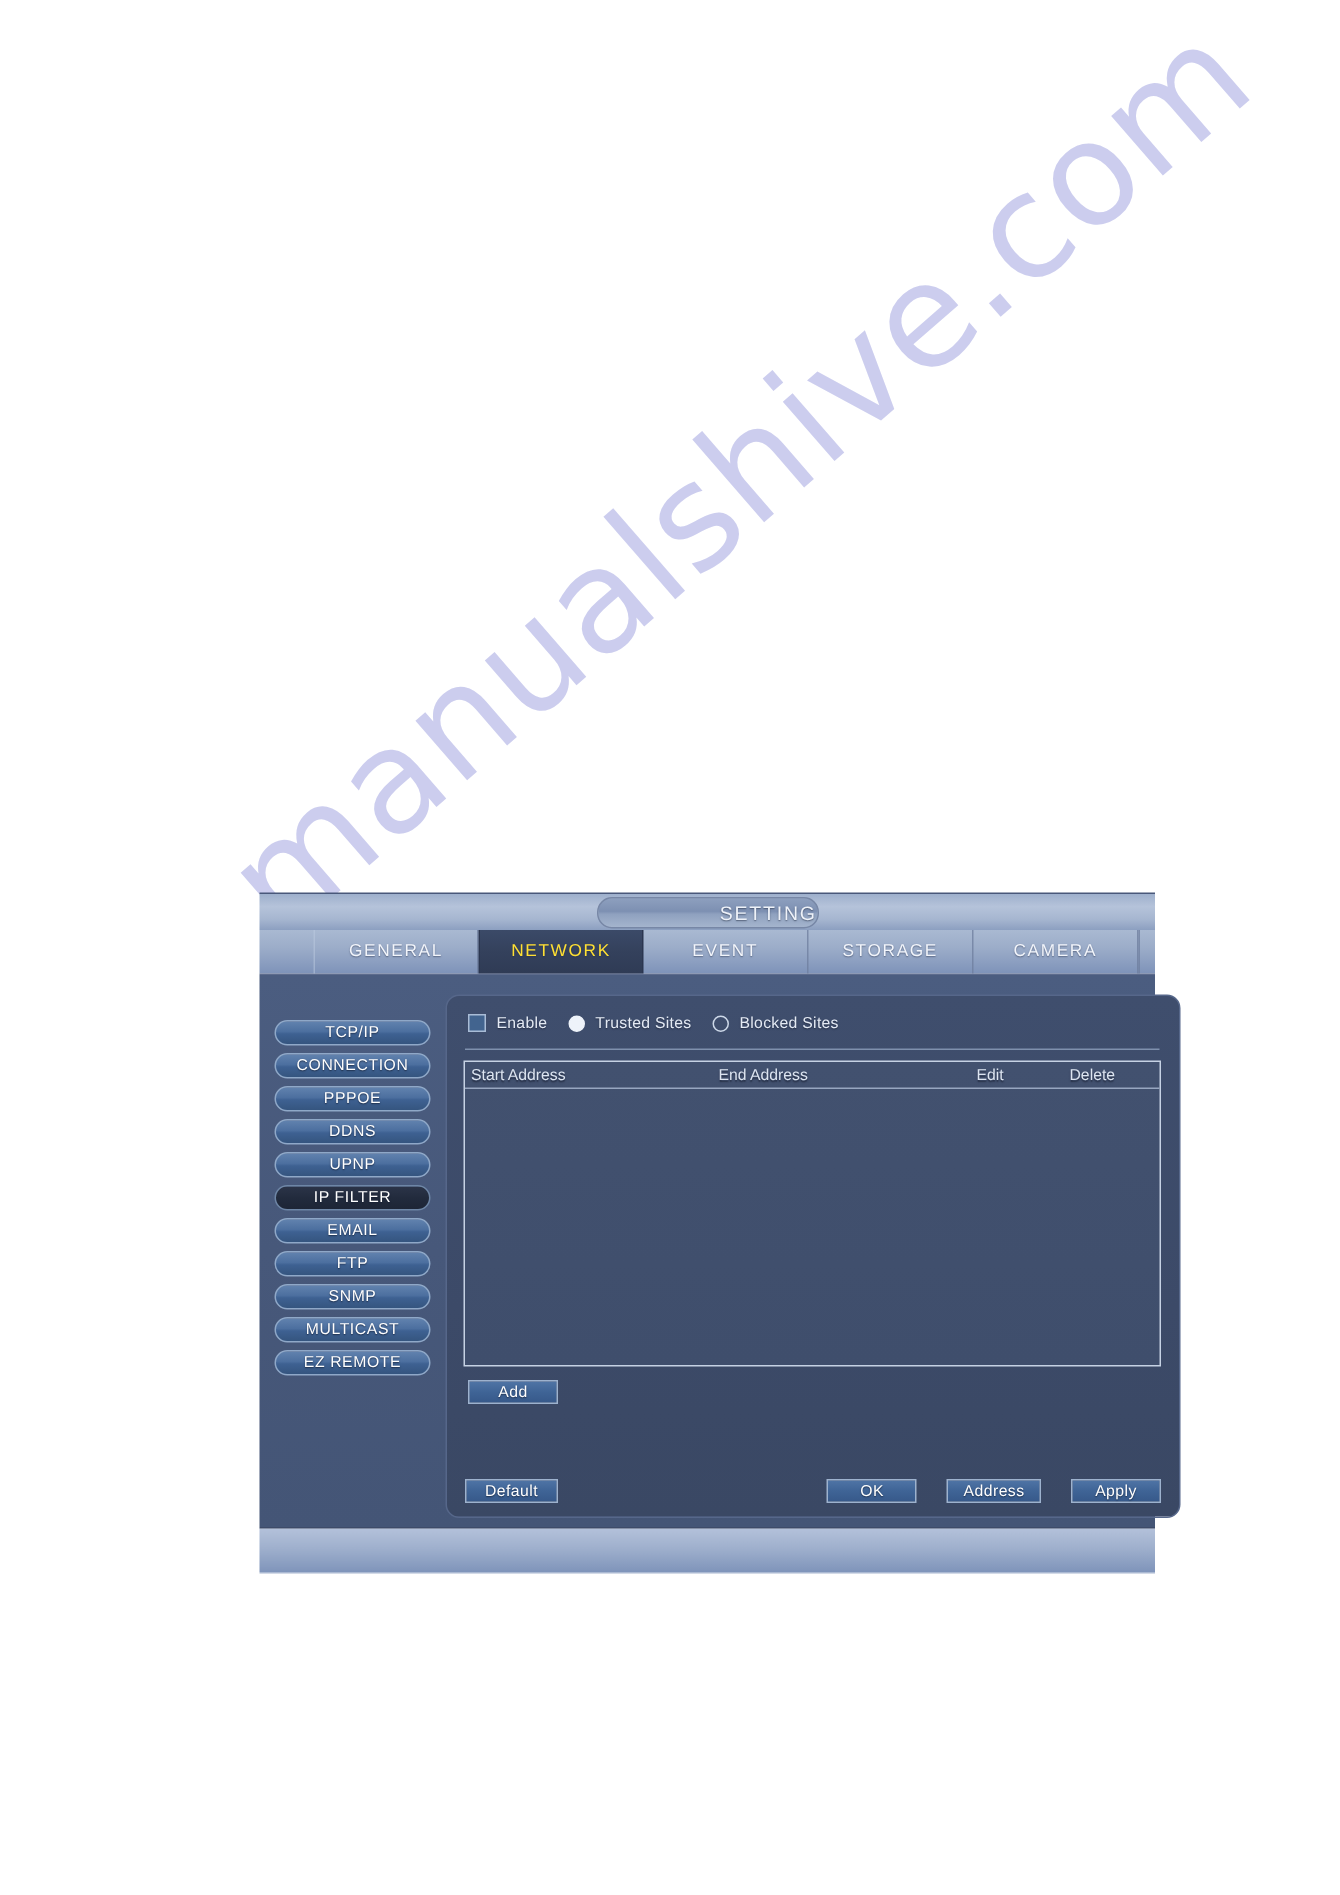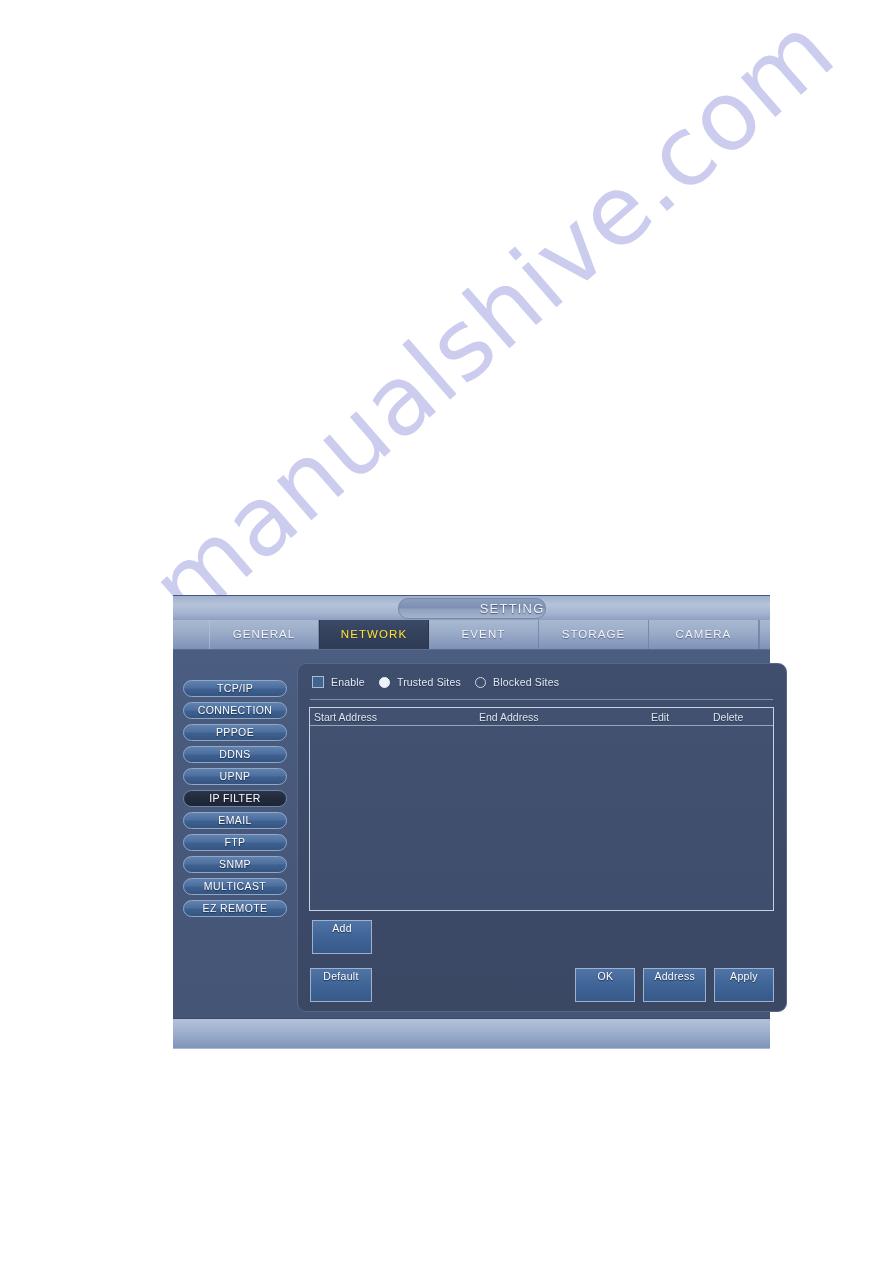--- a/index.html
+++ b/index.html
@@ -219,21 +219,21 @@
   }
   .col-start { width: 165px; padding-left: 4px; }
   .col-end   { width: 172px; }
   .col-edit  { width: 62px; }
   .col-del   { width: 60px; }
   .list-rows { height: 185px; }
 
   
   .btn {
     display: inline-block;
-    height: 34px;
+    height: 16px;
     line-height: 14px;
     padding: 0 10px;
     min-width: 48px;
     text-align: center;
     font-size: 10.5px;
     color: #ffffff;
     background: linear-gradient(to bottom, #4f74a5 0%, #3f6496 50%, #37598a 100%);
     border: 1px solid #9db2ce;
     box-sizing: border-box;
     text-shadow: 0 1px 1px rgba(20,30,50,.75);
@@ -247,21 +247,21 @@
     left: 12px;
     right: 12px;
     bottom: 9px;
     display: flex;
     align-items: center;
   }
   .btn-default { min-width: 62px; }
   .footer-right {
     margin-left: auto;
     display: flex;
-    gap: 8px;
+    gap: 20px;
     justify-content: center;
   }
   .btn-ok { min-width: 60px; }
   .btn-cancel { min-width: 60px; }
   .btn-apply { min-width: 60px; }
 
   
   .win-footerbar {
     height: 29px;
     background: linear-gradient(to bottom, #b3c1da 0%, #9fb0cd 45%, #7f94ba 100%);

